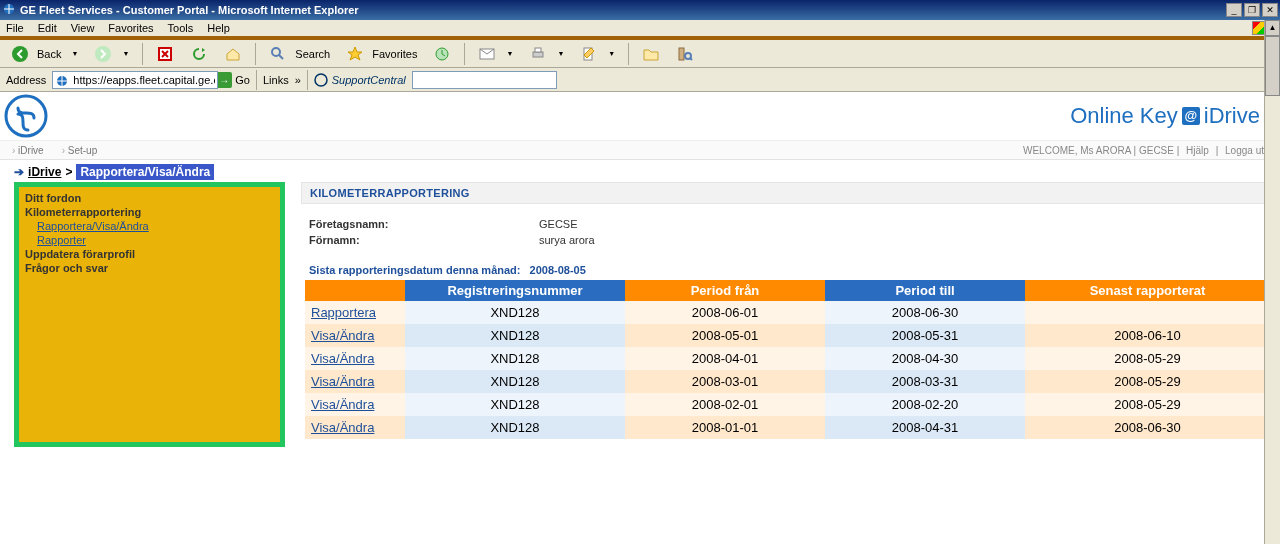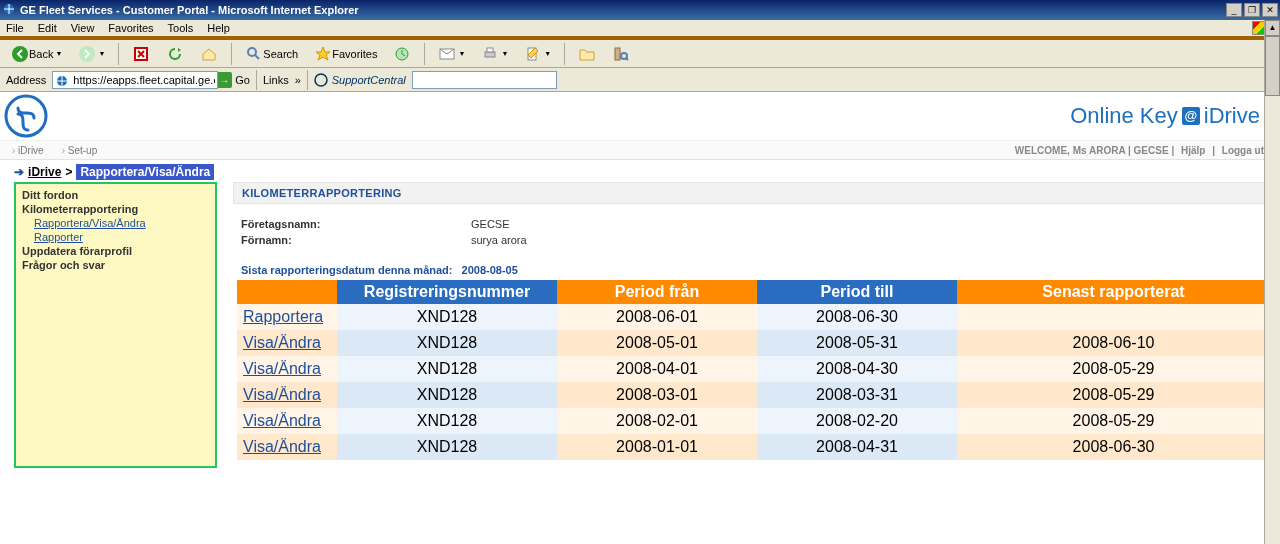--- a/index.html
+++ b/index.html
@@ -12,21 +12,21 @@
   .titlebar .btns { display:flex; gap:2px; }
   .titlebar .btn { width:16px; height:14px; background:#d4d0c8; border:1px solid #888; font-size:9px; line-height:12px; text-align:center; color:#000; }
 
   .menubar { height:20px; background:#ece9d8; border-bottom:4px solid #a16207; display:flex; align-items:center; justify-content:space-between; padding:0 6px; }
   .menubar .items { display:flex; gap:14px; }
   .menubar .items span { cursor:default; }
   .menubar .flag { width:22px; height:14px; background:linear-gradient(135deg,#ff0000 0 25%,#ffcc00 25% 50%,#00cc00 50% 75%,#0066ff 75% 100%); border:1px solid #888; }
 
   .toolbar { height:28px; background:#ece9d8; border-bottom:1px solid #aca899; display:flex; align-items:center; gap:6px; padding:0 6px; }
   .toolbar .sep { width:1px; height:22px; background:#aca899; margin:0 2px; }
-  .tbtn { display:flex; align-items:center; gap:0; height:22px; padding:0 4px; border:1px solid transparent; border-radius:3px; }
+  .tbtn { display:flex; align-items:center; gap:8px; height:22px; padding:0 4px; border:1px solid transparent; border-radius:3px; }
   .ticon { width:18px; height:18px; display:flex; align-items:center; justify-content:center; }
   .dropcaret { font-size:7px; margin-left:2px; color:#000; }
 
   .addrbar { height:24px; background:#ece9d8; border-bottom:1px solid #aca899; display:flex; align-items:center; padding:0 6px; gap:6px; }
   .addrbar input.url { flex:0 0 830px; height:18px; border:1px solid #7f9db9; background:#fff; padding:0 2px 0 20px; font-size:11px; }
   .addrwrap { position:relative; }
   .addrwrap .ieicon { position:absolute; left:3px; top:3px; }
   .go { display:flex; align-items:center; gap:3px; }
   .go .goicon { width:16px; height:16px; background:#3a9b35; border-radius:2px; color:#fff; display:flex; align-items:center; justify-content:center; font-size:10px; }
   .links { display:flex; align-items:center; gap:6px; }
@@ -39,48 +39,48 @@
 
   
   .pagehdr { height:48px; display:flex; align-items:center; justify-content:space-between; padding:0 20px 0 4px; border-bottom:1px solid #fff; }
   .gelogo { width:44px; height:44px; }
   .brand { display:flex; align-items:center; gap:4px; font-size:22px; color:#1e6fbf; }
   .brand .at { width:18px; height:18px; background:#1e6fbf; color:#fff; display:inline-flex; align-items:center; justify-content:center; font-size:13px; font-weight:bold; border-radius:2px; }
 
   .topnav { height:20px; background:#fafafa; border-top:1px solid #eee; border-bottom:1px solid #e3e3e3; display:flex; align-items:center; justify-content:space-between; padding:0 12px; font-size:10px; color:#777; }
   .topnav .left { display:flex; gap:18px; }
   .topnav .left span::before { content:"› "; color:#aaa; }
-  .topnav .right { color:#888;font-weight:bold; }
+  .topnav .right { color:#888; }
   .topnav .right a { color:#888; text-decoration:none; margin:0 4px; }
 
   
   .crumb { height:22px; display:flex; align-items:center; gap:4px; padding:4px 0 2px 14px; font-weight:bold; font-size:12px; }
   .crumb .arrow { color:#1e4f9a; font-size:12px; }
   .crumb a { color:#000; }
   .crumb .hl { background:#3957c9; color:#fff; padding:1px 4px; }
 
   
   .content { display:flex; padding:0 14px; gap:16px; }
-  .sidebar { width:203px; border:2px solid #22c55e; background:#fef9c3; padding:4px 6px; font-size:11px; }
+  .sidebar { width:271px; border:5px solid #22c55e; background:#eab308; padding:4px 6px; font-size:11px; }
   .sidebar .item { padding:1px 0; font-weight:bold; color:#333; }
   .sidebar .sub { padding:1px 0 1px 12px; font-weight:normal; }
   .sidebar .sub a { color:#1e4f9a; text-decoration:underline; }
 
   .main { flex:1; }
   .panelhdr { background:#f2f2f2; border:1px solid #e5e5e5; color:#1e4f9a; font-weight:bold; font-size:11px; padding:4px 8px; letter-spacing:.3px; }
   .infoblock { padding:14px 8px 6px 8px; }
   .infoblock .row { display:flex; margin-bottom:4px; }
   .infoblock .lab { width:230px; color:#333; font-weight:bold; }
   .infoblock .val { color:#333; }
 
   .sista { padding:8px 8px 4px 8px; }
   .sista .lab { color:#1e4f9a; font-weight:bold; }
   .sista .val { color:#1e4f9a; font-weight:bold; margin-left:6px; }
 
-  table.data { width:100%; border-collapse:collapse; margin:0 4px 8px 4px; font-size:16px; }
+  table.data { width:100%; border-collapse:collapse; margin:0 4px 8px 4px; font-size:13px; }
   table.data th { color:#fff; font-weight:bold; padding:3px 0; text-align:center; }
   table.data th.orange { background:#ff8a00; }
   table.data th.blue   { background:#2a6cbf; }
   table.data td { padding:4px 6px; text-align:center; }
   table.data td.action { text-align:left; }
   table.data td.action a { color:#1e4f9a; text-decoration:underline; }
   table.data tr:nth-child(even) td:nth-child(1) { background:#ffe8cc; }
   table.data tr:nth-child(even) td:nth-child(2) { background:#dbe9f7; }
   table.data tr:nth-child(even) td:nth-child(3) { background:#ffe8cc; }
   table.data tr:nth-child(even) td:nth-child(4) { background:#dbe9f7; }

